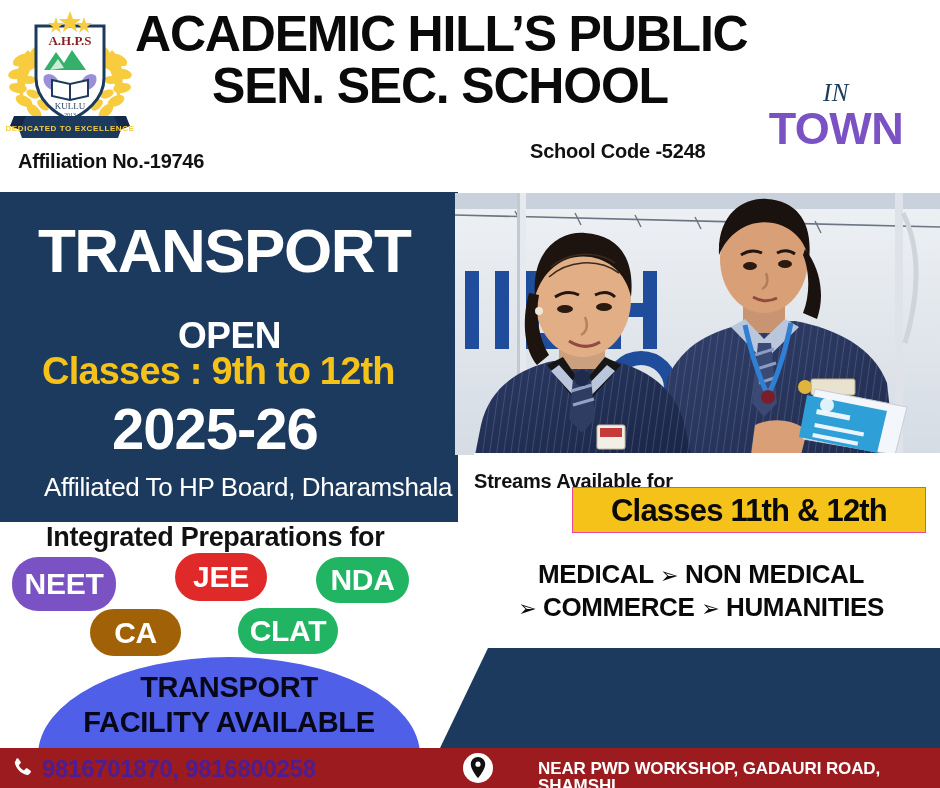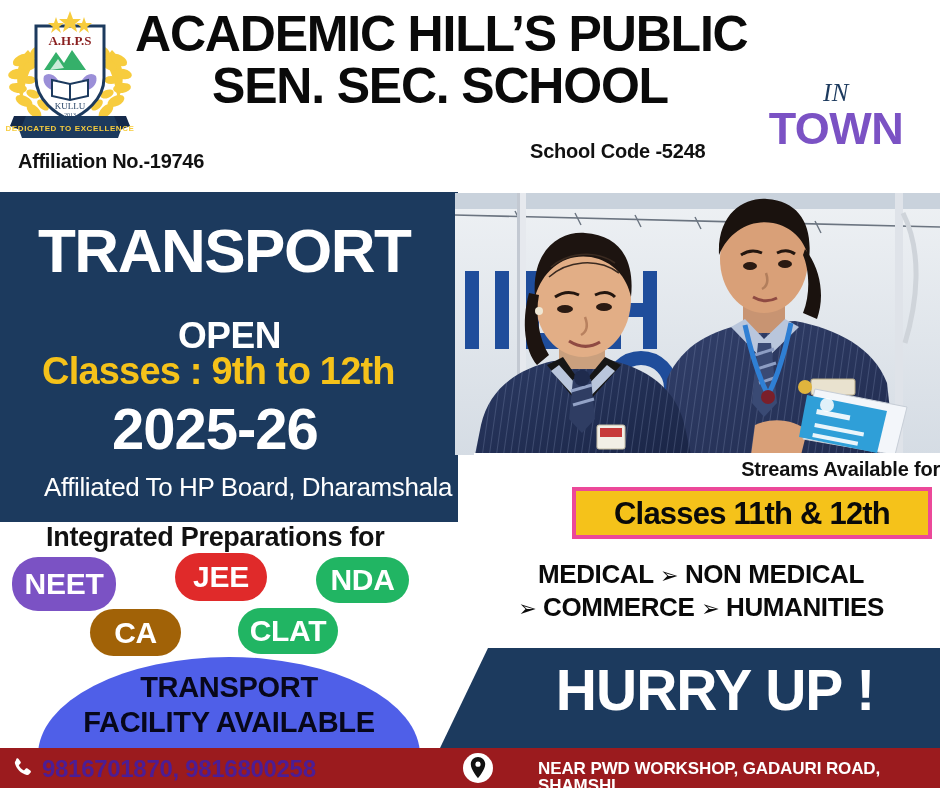--- a/index.html
+++ b/index.html
@@ -202,34 +202,34 @@
 
   
   #streams-header-bar {
     position: absolute;
     left: 474px; top: 453px;
     width: 466px; height: 30px;
     background: #ffffff;
   }
   #streams-available-label {
     position: absolute;
-    left: 474px; top: 458px;
+    left: 474px; top: 470px;
     width: 466px;
-    text-align: right;
+    text-align: left;
     font-size: 20px;
     font-weight: bold;
     color: #111111;
     letter-spacing: -0.2px;
   }
   #classes-box {
     position: absolute;
     left: 572px; top: 487px;
     width: 352px; height: 44px;
     background: #f5c21a;
-    border: 4px solid #ec4899;
+    border: 1px solid #ec4899;
     display: flex;
     align-items: center;
     justify-content: center;
   }
   #classes-box-text {
     font-size: 31px;
     font-weight: 900;
     color: #0a0a0a;
     letter-spacing: -0.8px;
     line-height: 1;
@@ -583,21 +583,20 @@
     </div>
     <div>
       <span class="stream-arrow">➢</span>
       <span>COMMERCE</span>
       <span class="stream-arrow">➢</span>
       <span>HUMANITIES</span>
     </div>
   </div>
 
   <div id="hurry-panel"></div>
-  <div id="hurry-text">HURRY UP !</div>
 
   <div id="footer-bar"></div>
 
   <svg id="phone-icon" viewBox="0 0 24 24">
     <path fill="#ffffff" d="M6.6 2.6c.6-.5 1.5-.4 2 .3l2 2.8c.4.6.3 1.4-.2 1.9l-1.2 1.1c-.3.3-.4.7-.2 1.1.9 1.9 2.5 3.5 4.4 4.4.4.2.8.1 1.1-.2l1.1-1.2c.5-.5 1.3-.6 1.9-.2l2.8 2c.7.5.8 1.4.3 2l-1.3 1.5c-.6.7-1.6 1-2.5.8C11 17.7 6.3 13 4.9 7.3c-.2-.9.1-1.9.8-2.5z"></path>
   </svg>
   <div id="phone-numbers">9816701870, 9816800258</div>
 
   <svg id="pin-icon" viewBox="0 0 32 32">
     <circle cx="16" cy="16" r="15" fill="#ffffff"></circle>

